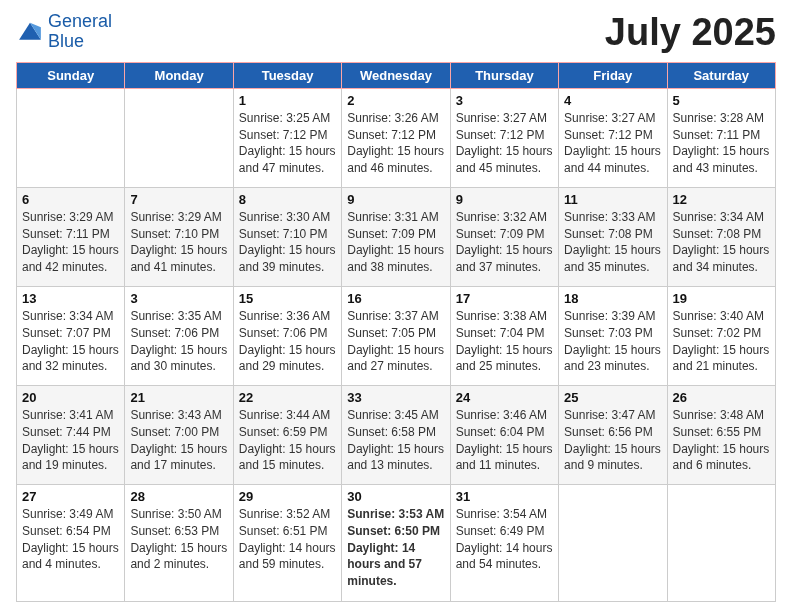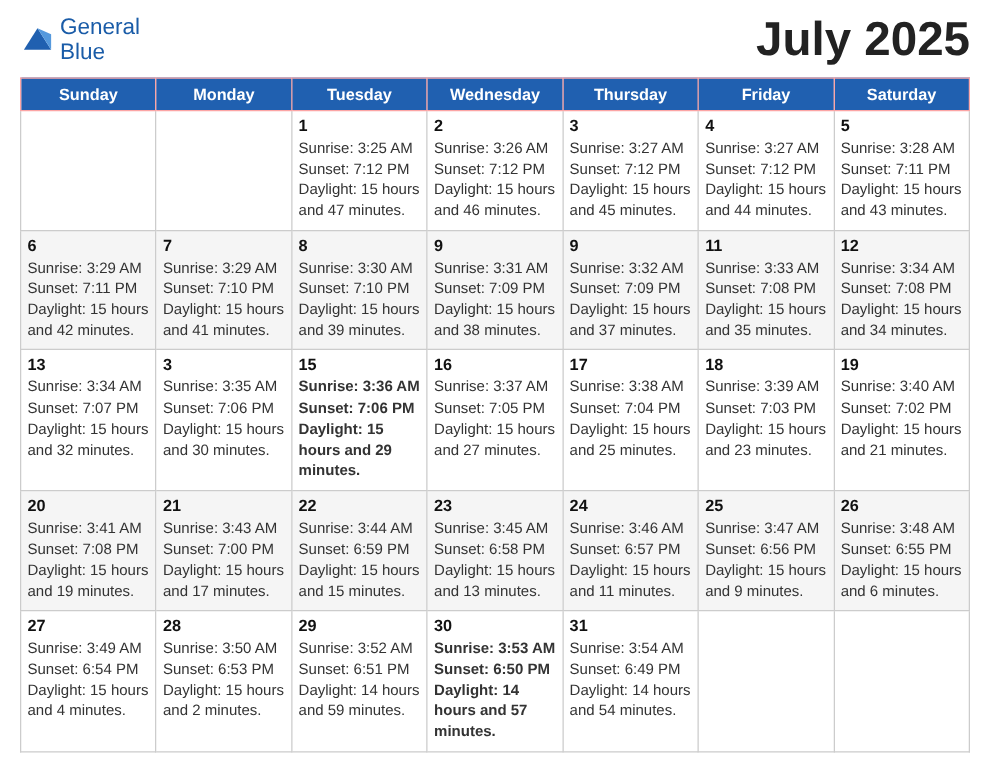--- a/index.html
+++ b/index.html
@@ -213,21 +213,21 @@
 Daylight: 15 hours and 32 minutes.</div>
           </td>
           <td>
             <div class="day-num">3</div>
             <div class="day-info" style="white-space: pre-line;">Sunrise: 3:35 AM
 Sunset: 7:06 PM
 Daylight: 15 hours and 30 minutes.</div>
           </td>
           <td>
             <div class="day-num">15</div>
-            <div class="day-info" style="white-space: pre-line; font-weight: bold;">Sunrise: 3:36 AM
+            <div class="day-info" style="white-space: pre-line;">Sunrise: 3:36 AM
 Sunset: 7:06 PM
 Daylight: 15 hours and 29 minutes.</div>
           </td>
           <td>
             <div class="day-num">16</div>
             <div class="day-info" style="white-space: pre-line;">Sunrise: 3:37 AM
 Sunset: 7:05 PM
 Daylight: 15 hours and 27 minutes.</div>
           </td>
           <td>
@@ -246,45 +246,45 @@
             <div class="day-num">19</div>
             <div class="day-info" style="white-space: pre-line;">Sunrise: 3:40 AM
 Sunset: 7:02 PM
 Daylight: 15 hours and 21 minutes.</div>
           </td>
         </tr>
         <tr>
           <td>
             <div class="day-num">20</div>
             <div class="day-info" style="white-space: pre-line;">Sunrise: 3:41 AM
-Sunset: 7:08 PM
+Sunset: 7:44 PM
 Daylight: 15 hours and 19 minutes.</div>
           </td>
           <td>
             <div class="day-num">21</div>
             <div class="day-info" style="white-space: pre-line;">Sunrise: 3:43 AM
 Sunset: 7:00 PM
 Daylight: 15 hours and 17 minutes.</div>
           </td>
           <td>
             <div class="day-num">22</div>
             <div class="day-info" style="white-space: pre-line;">Sunrise: 3:44 AM
 Sunset: 6:59 PM
 Daylight: 15 hours and 15 minutes.</div>
           </td>
           <td>
-            <div class="day-num">23</div>
+            <div class="day-num">33</div>
             <div class="day-info" style="white-space: pre-line;">Sunrise: 3:45 AM
 Sunset: 6:58 PM
 Daylight: 15 hours and 13 minutes.</div>
           </td>
           <td>
             <div class="day-num">24</div>
             <div class="day-info" style="white-space: pre-line;">Sunrise: 3:46 AM
-Sunset: 6:57 PM
+Sunset: 6:04 PM
 Daylight: 15 hours and 11 minutes.</div>
           </td>
           <td>
             <div class="day-num">25</div>
             <div class="day-info" style="white-space: pre-line;">Sunrise: 3:47 AM
 Sunset: 6:56 PM
 Daylight: 15 hours and 9 minutes.</div>
           </td>
           <td>
             <div class="day-num">26</div>

